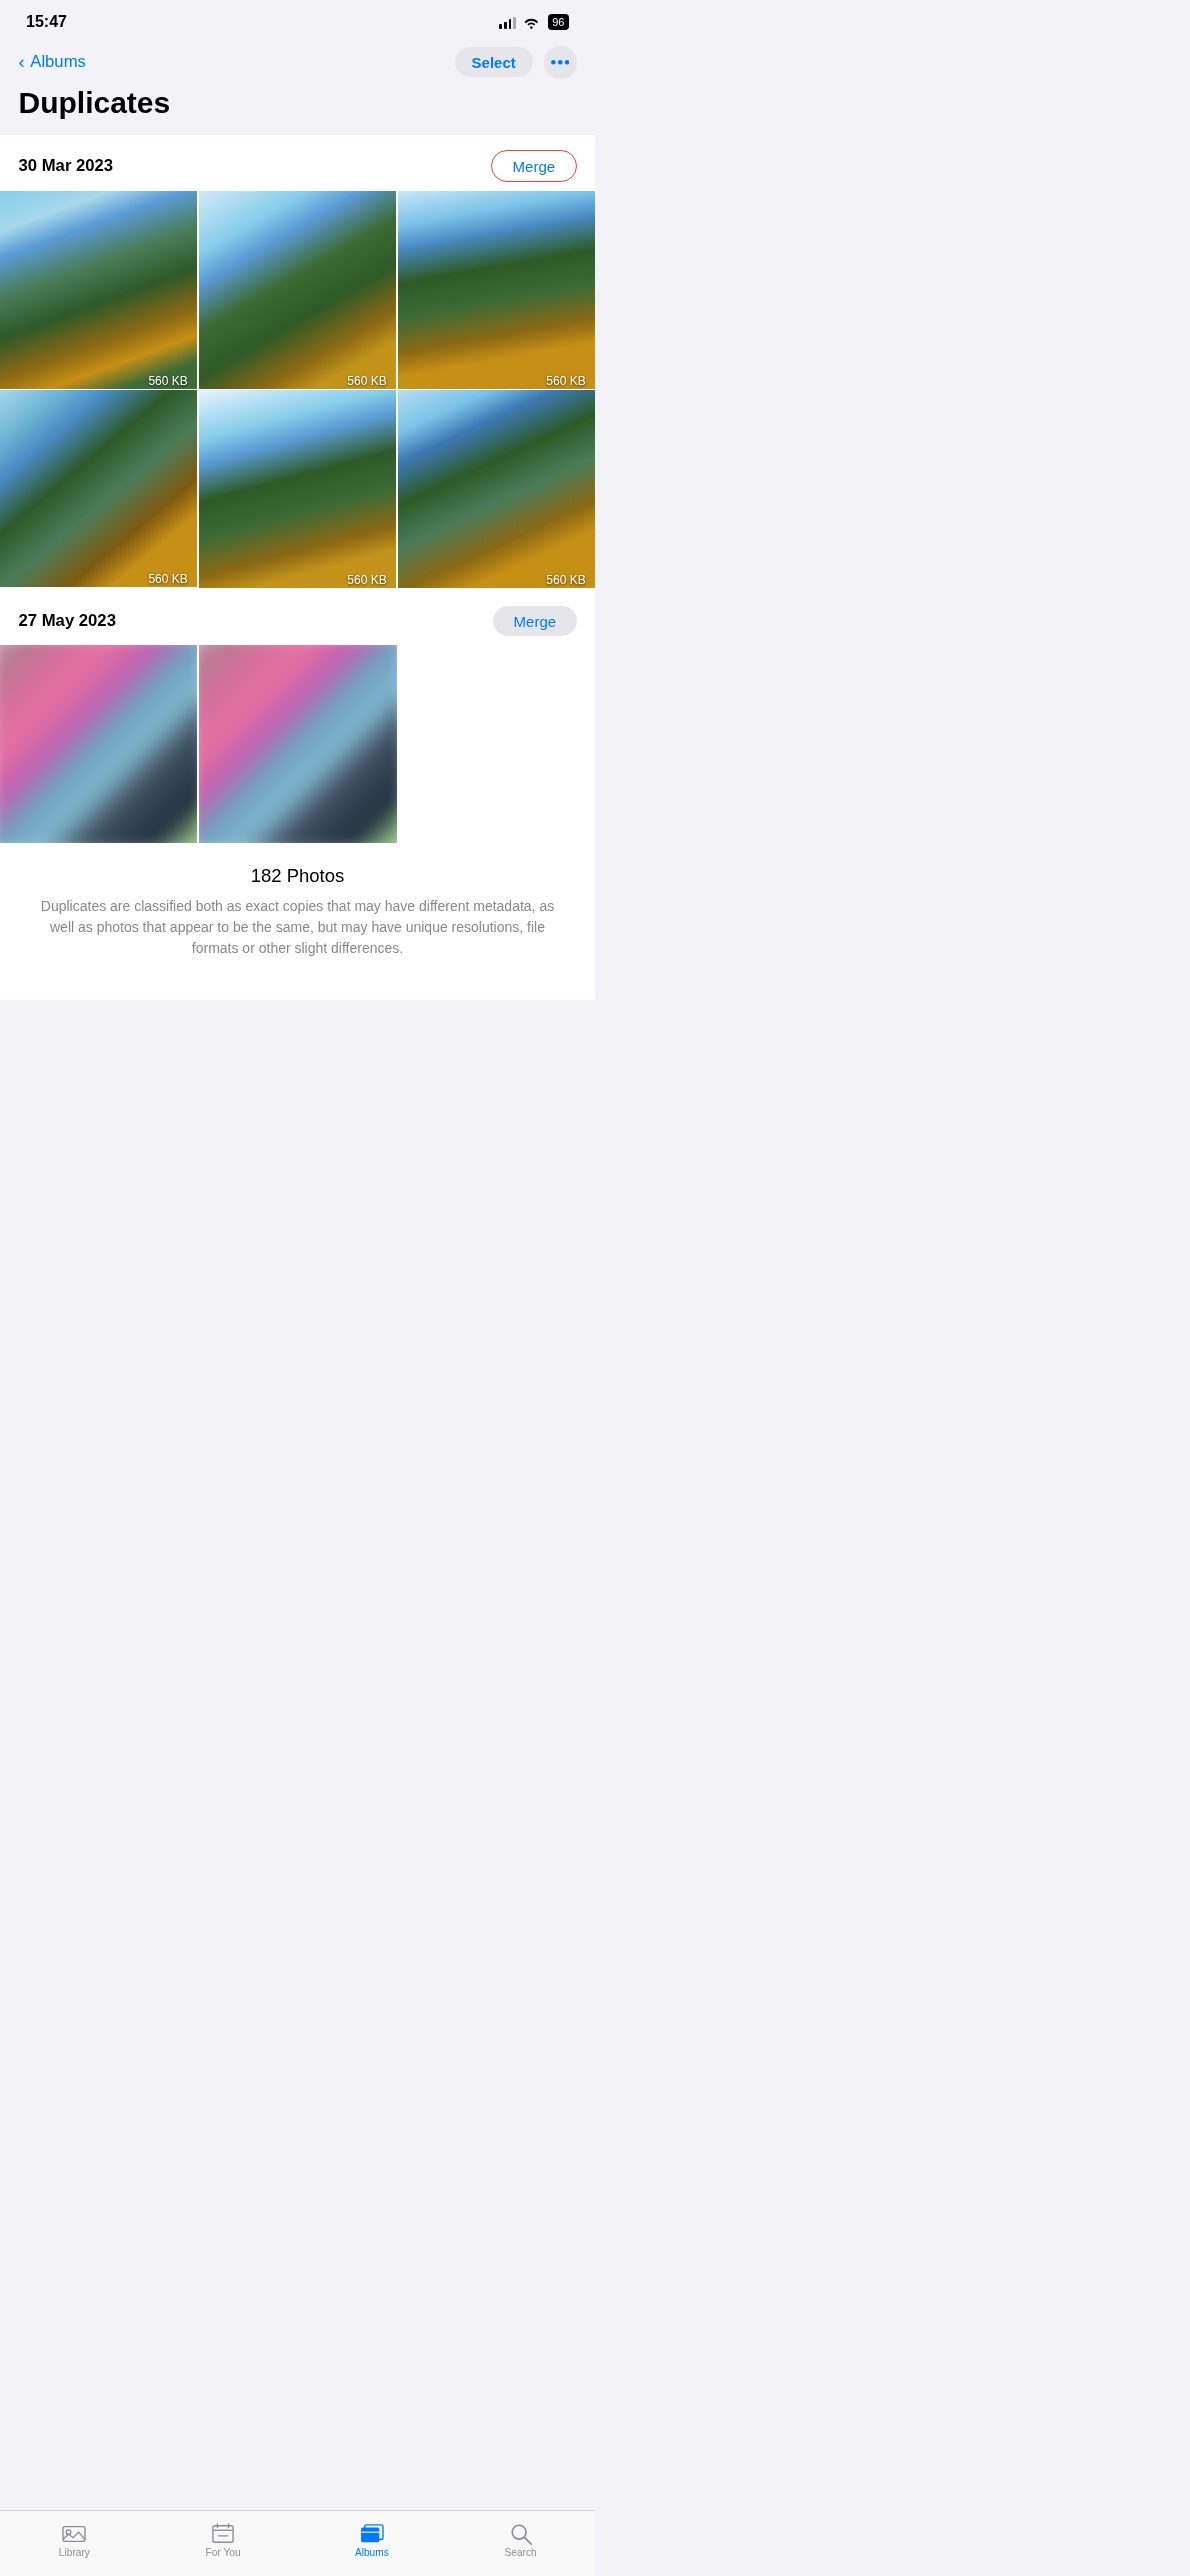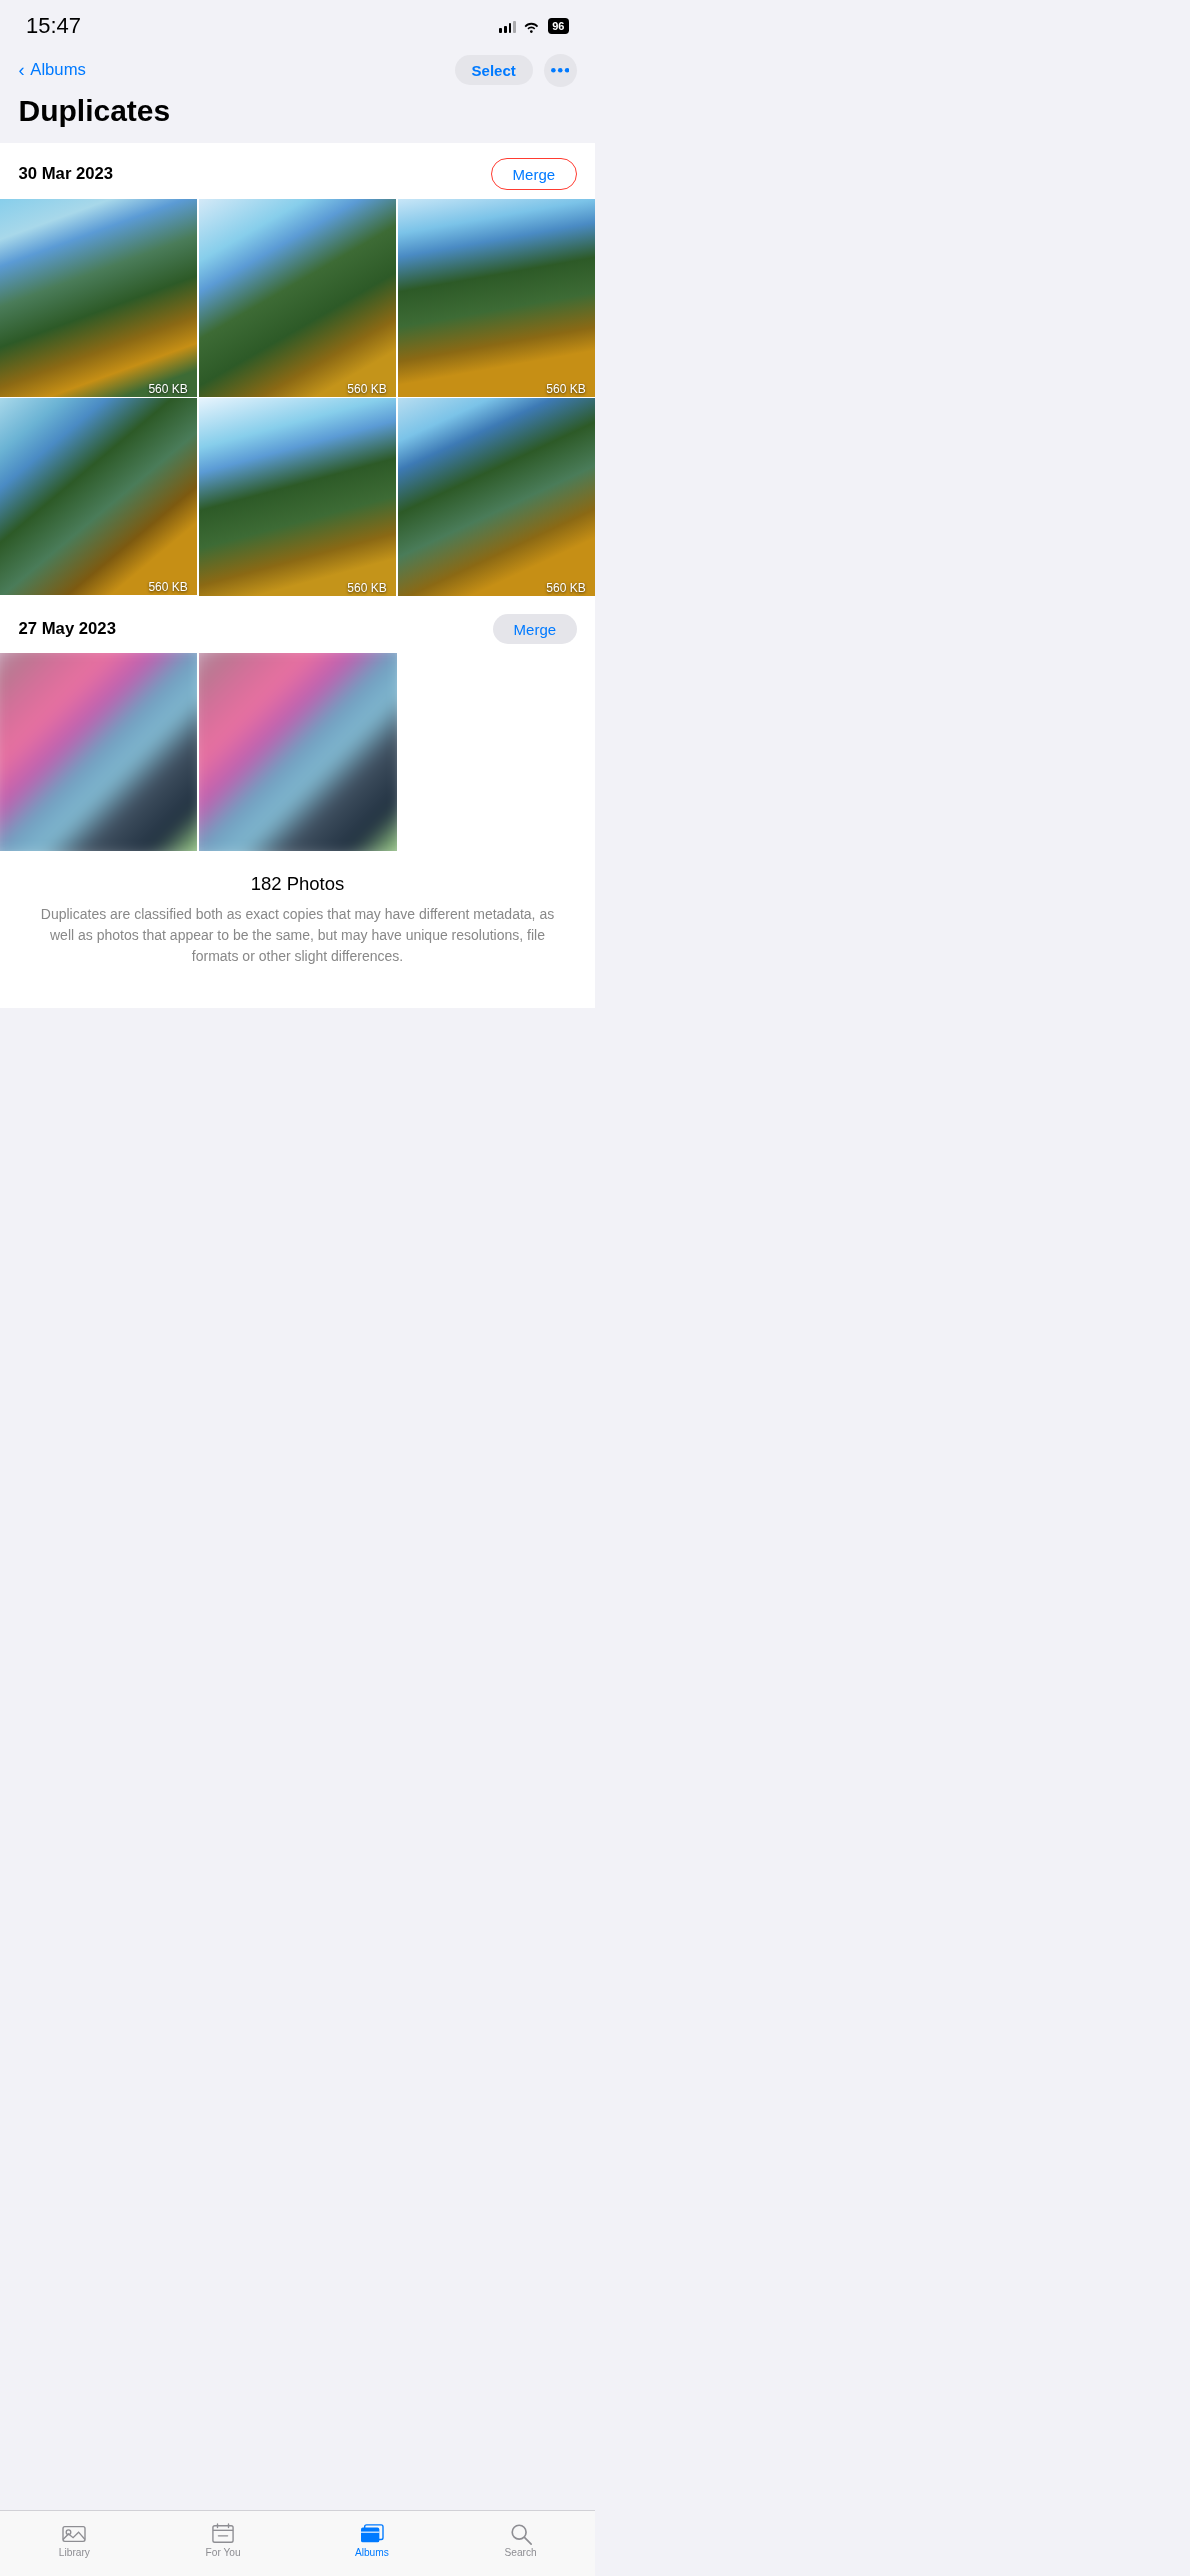--- a/index.html
+++ b/index.html
@@ -15,22 +15,22 @@
 
     
     .status-bar {
       display: flex;
       justify-content: space-between;
       align-items: center;
       padding: 13px 26px 7.4px 26px;
       background: #f2f2f7;
     }
     .status-time {
-      font-size: 22px;
-      font-weight: 400;
+      font-size: 16px;
+      font-weight: 700;
       color: #000;
     }
     .status-icons {
       display: flex;
       align-items: center;
       gap: 7.4px;
     }
     .signal-bars {
       display: flex;
       align-items: flex-end;
@@ -43,21 +43,21 @@
       border-radius: 0.9px;
     }
     .signal-bars span:nth-child(1) { height: 4.6px; }
     .signal-bars span:nth-child(2) { height: 6.5px; }
     .signal-bars span:nth-child(3) { height: 9.3px; }
     .signal-bars span:nth-child(4) { height: 12px; opacity: 0.3; }
     .battery-badge {
       background: #000;
       color: #fff;
       font-size: 11px;
-      font-weight: 700;
+      font-weight: 400;
       padding: 1.9px 4.6px;
       border-radius: 3.7px;
     }
 
     
     .nav-bar {
       display: flex;
       justify-content: space-between;
       align-items: center;
       padding: 7.4px 18.5px 3.7px 18.5px;

